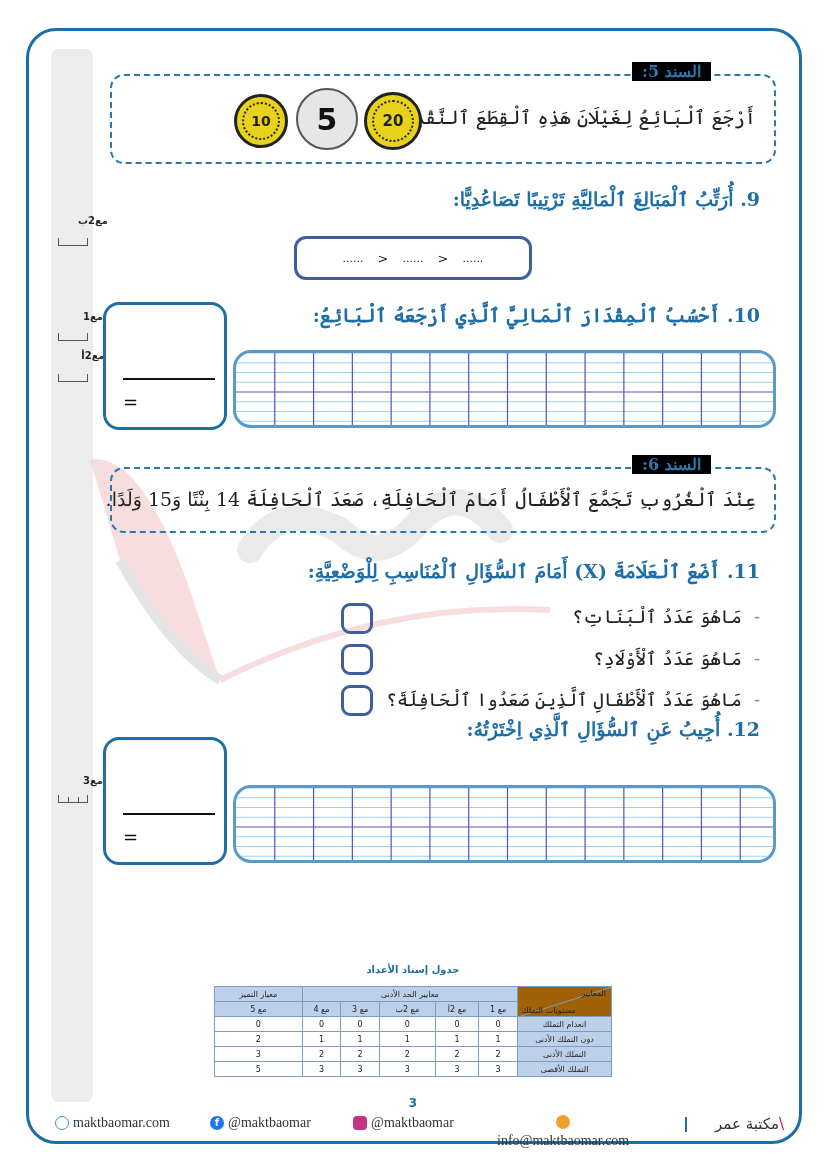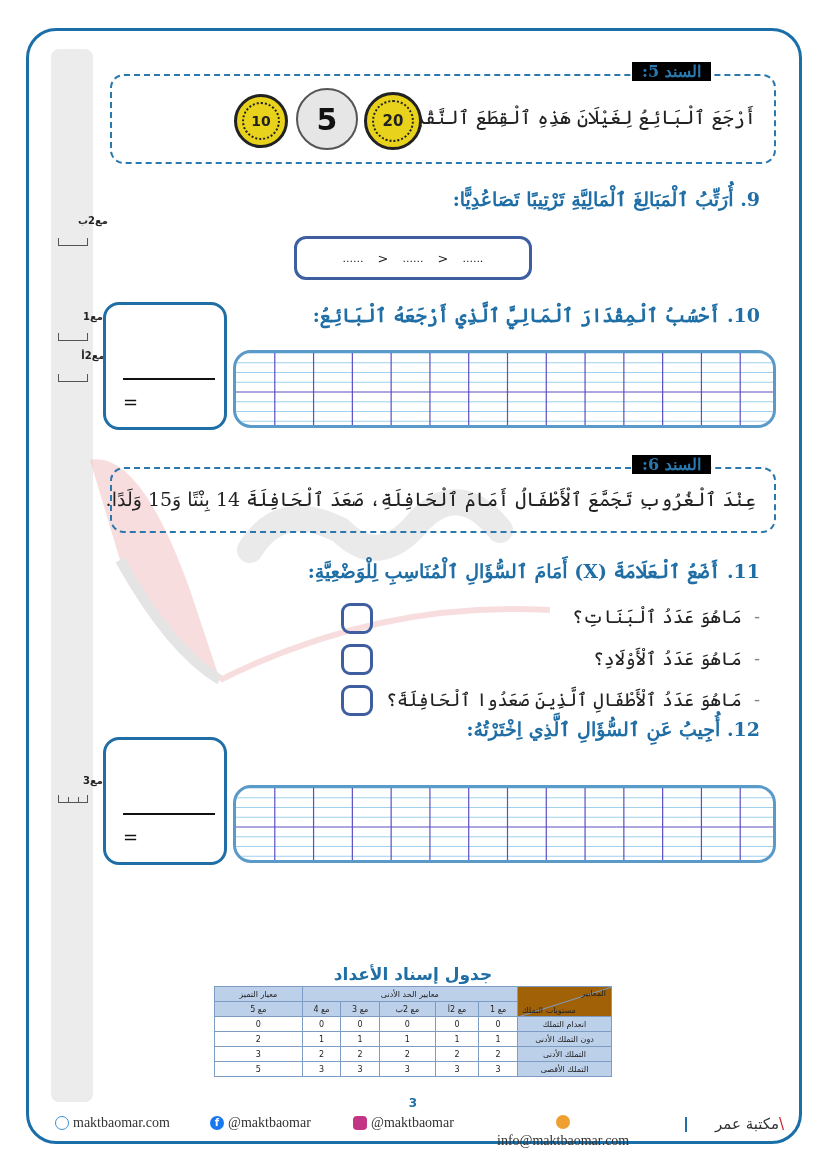--- a/index.html
+++ b/index.html
@@ -73,21 +73,21 @@
   .option-row { position: absolute; right: 66px; direction: rtl; white-space: nowrap; font-size: 18px; color: #222; font-family: "DejaVu Serif", serif; }
   .option-row .dash { color: #888; margin-left: 12px; }
   .checkbox {
     position: absolute; left: 341px; width: 32px; height: 31px;
     border: 3px solid #3f5ea0; border-radius: 9px; background: transparent;
   }
 
   
   .table-title {
     position: absolute; left: 213px; width: 400px; top: 964px; text-align: center;
-    color: #1f6ea6; font-size: 17px; font-weight: bold; direction: rtl; font-family: "DejaVu Sans", sans-serif;
+    color: #1f6ea6; font-size: 10px; font-weight: bold; direction: rtl; font-family: "DejaVu Sans", sans-serif;
   }
   table.grade {
     position: absolute; left: 214px; top: 986px; width: 398px;
     border-collapse: collapse; direction: rtl; font-family: "DejaVu Sans", sans-serif; font-size: 8px;
   }
   table.grade td, table.grade th {
     border: 1px solid #7d9cc4; height: 15px; text-align: center; font-weight: normal; color: #222; padding: 0;
   }
   table.grade .hdr { background: #bdd0ea; }
   table.grade .rowhdr { background: #bdd0ea; width: 94px; }

